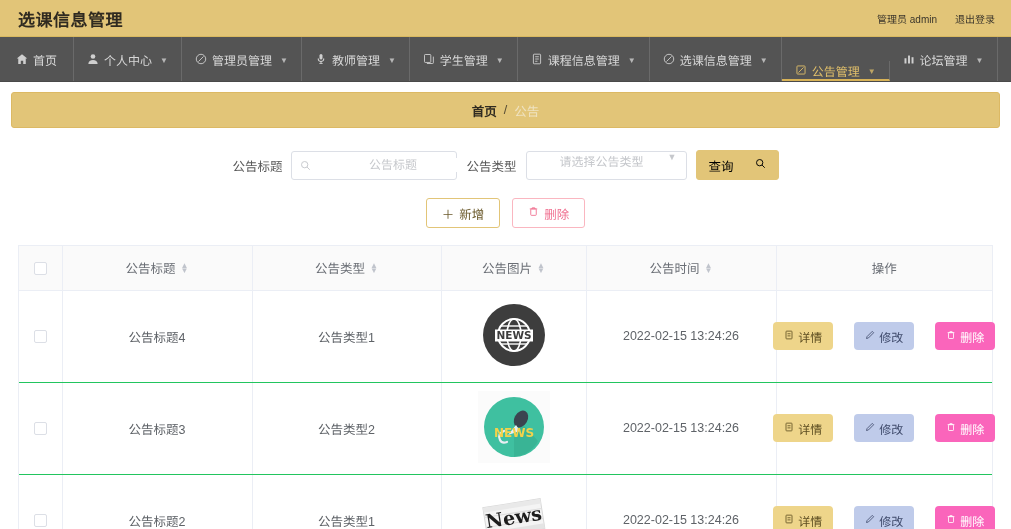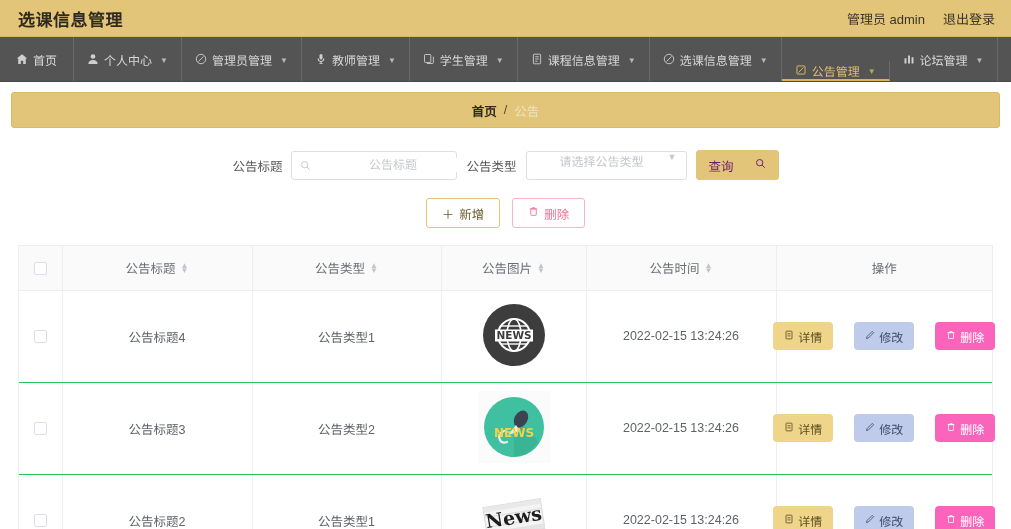--- a/index.html
+++ b/index.html
@@ -24,21 +24,21 @@
     border-bottom: 1px solid #d9b95f;
   }
   #app-title {
     font-size: 17px;
     font-weight: bold;
     color: #2f2a20;
     letter-spacing: .5px;
   }
   #header-user-area { display: flex; align-items: center; gap: 18px; }
   .header-link {
-    font-size: 13px;
+    font-size: 10px;
     color: #3a352b;
     white-space: nowrap;
   }
 
   
   #main-nav {
     height: 45px;
     background: #545454;
     display: flex;
     align-items: stretch;
@@ -145,21 +145,21 @@
     cursor: pointer;
   }
   .select-placeholder { font-size: 12px; color: #c6c8cc; flex: 1; text-align: center; }
   .select-caret { color: #c6c8cc; font-size: 9px; }
   #search-button {
     height: 30px;
     min-width: 65px;
     background: #e2c578;
     border: 1px solid #e2c578;
     border-radius: 3px;
-    color: #701a75;
+    color: #000000;
     font-size: 12.5px;
     font-family: inherit;
     display: inline-flex;
     align-items: center;
     justify-content: center;
     gap: 21px;
     padding: 0 12px;
     cursor: pointer;
   }
 

